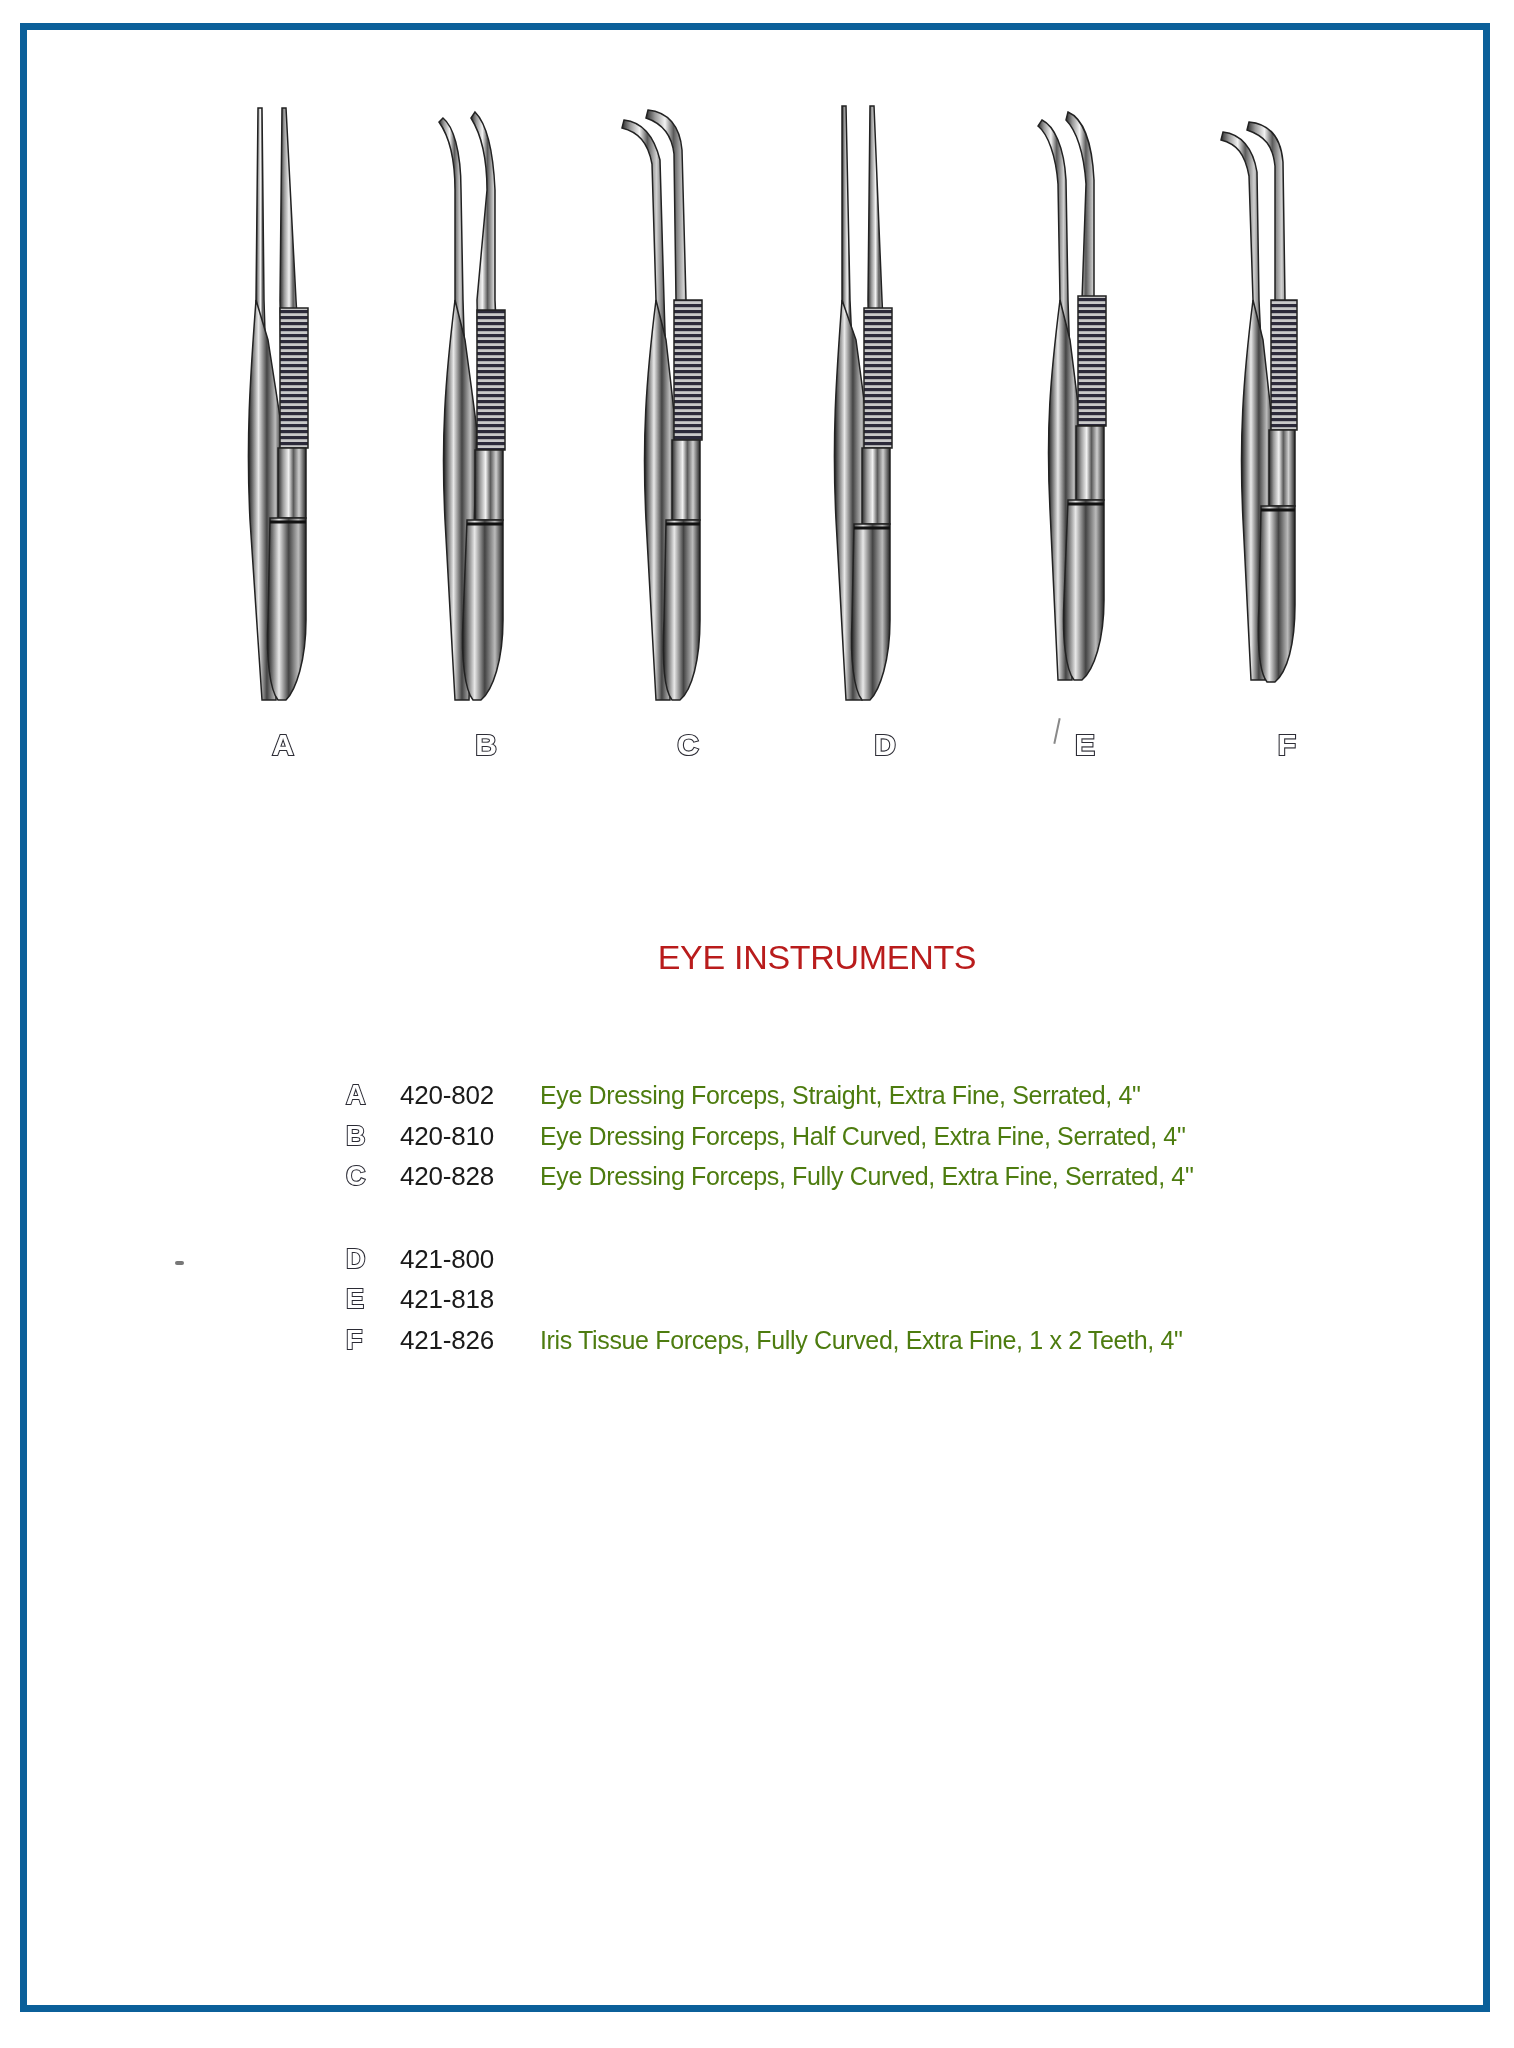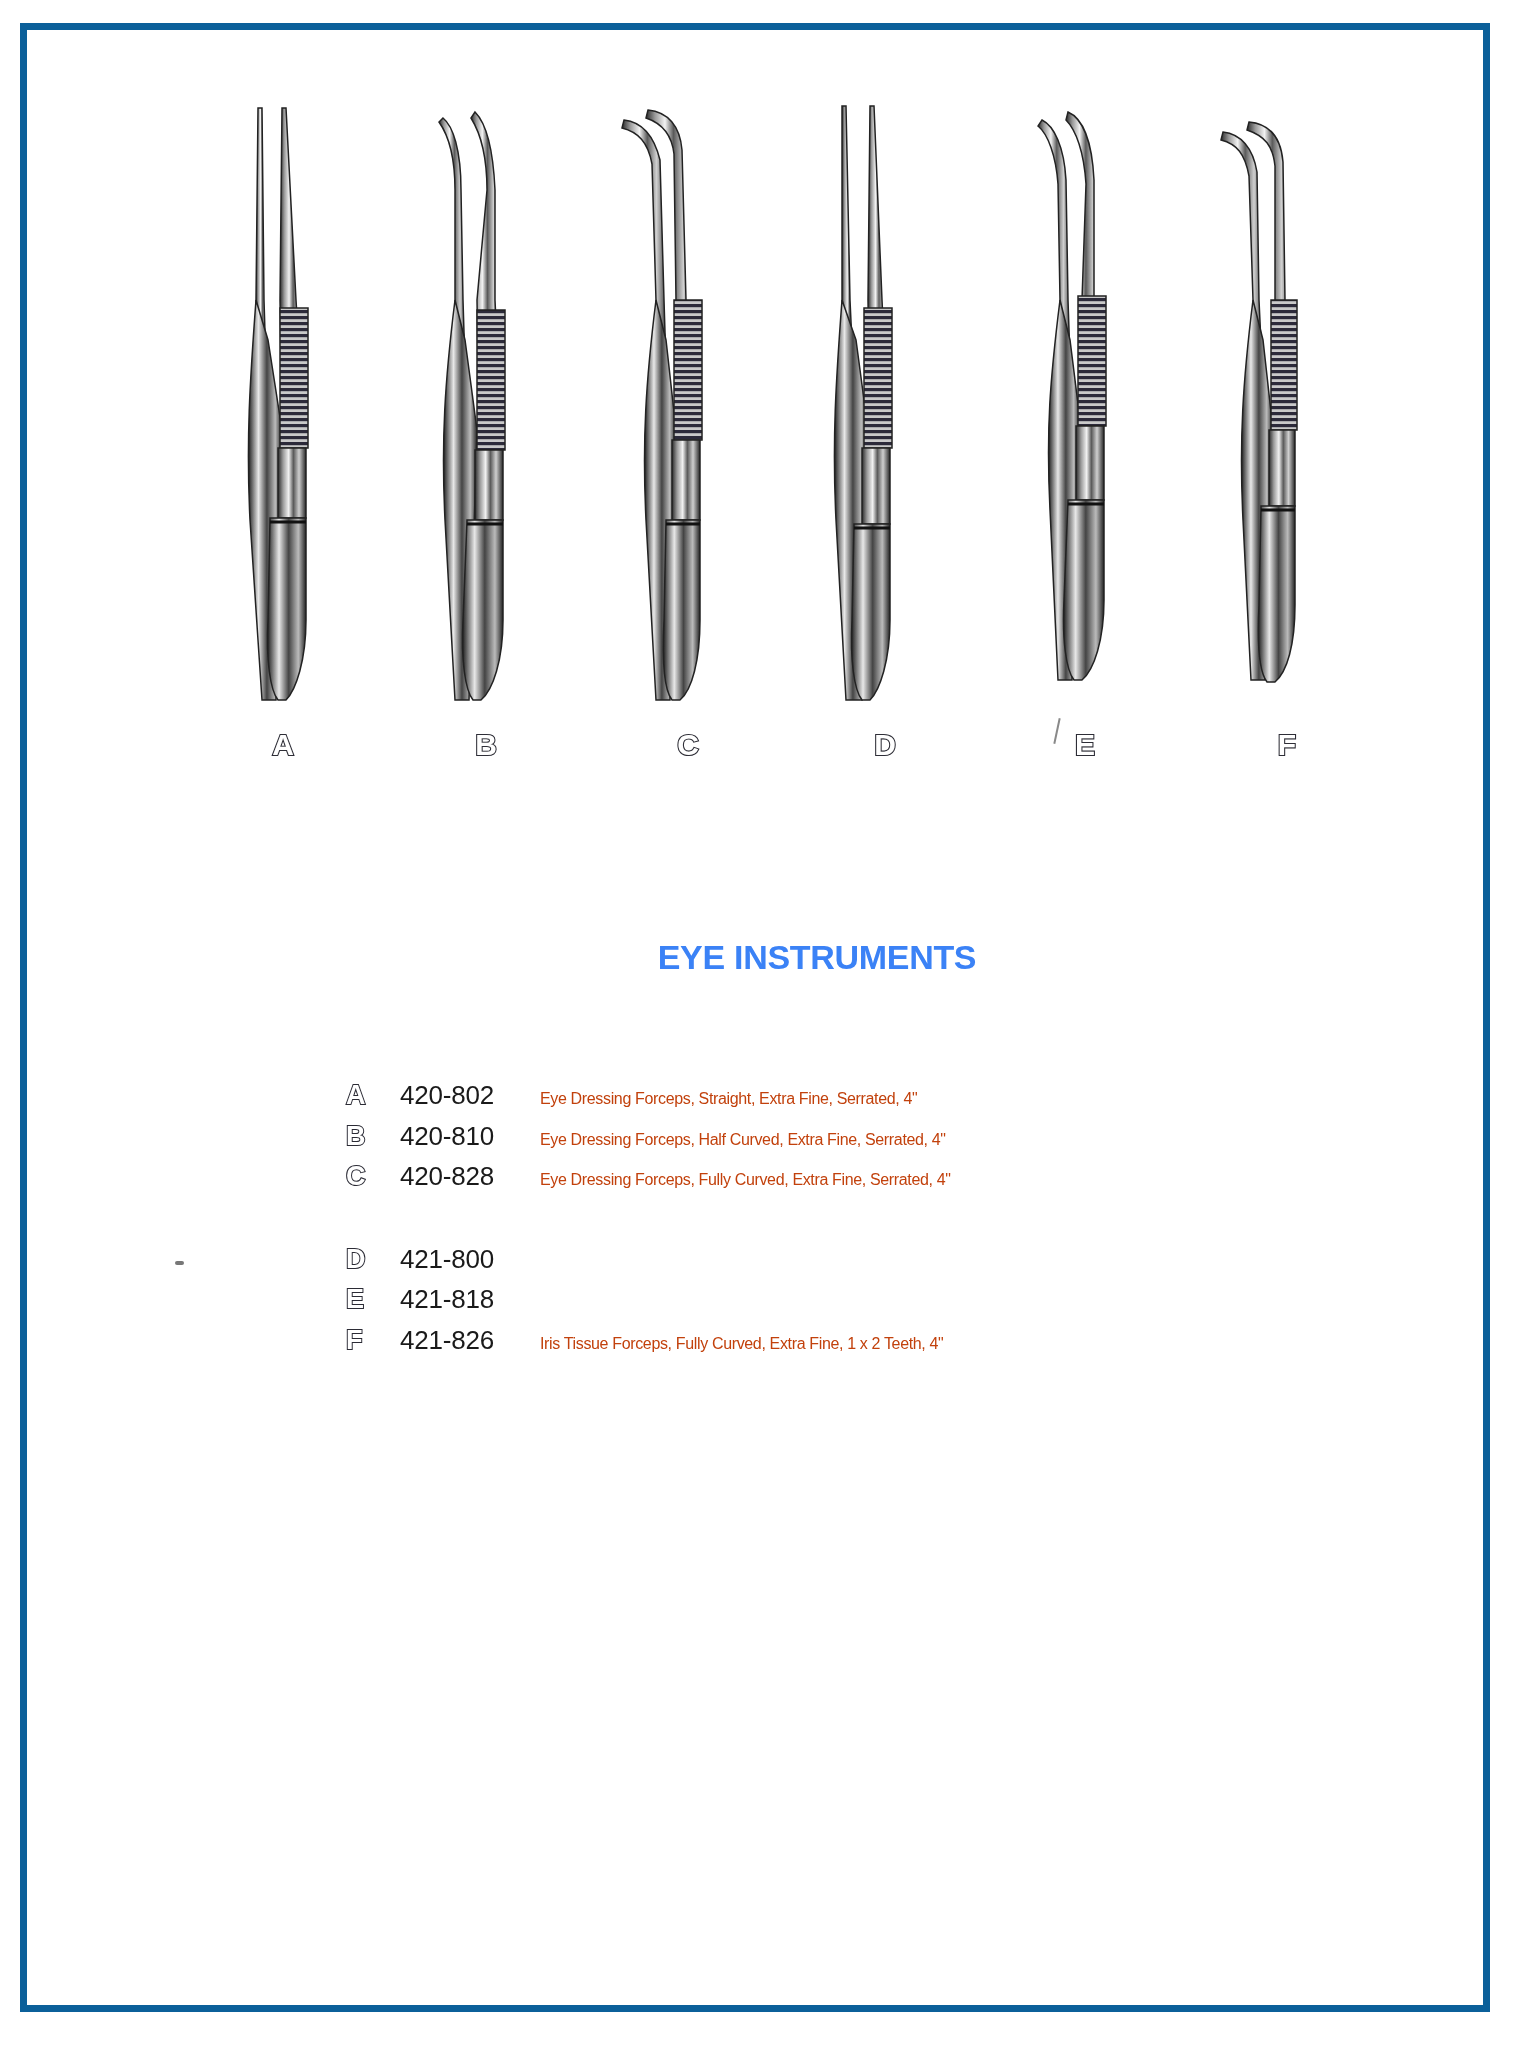--- a/index.html
+++ b/index.html
@@ -12,29 +12,29 @@
   .fig-letter { position: absolute; top: 728px; width: 60px; text-align: center;
                 font-family: "Liberation Sans", sans-serif; font-weight: bold; font-size: 30px;
                 color: #ffffff; -webkit-text-stroke: 2.2px #2b2b35; paint-order: stroke fill;
                 text-shadow: 0 0 1px #555; }
   .stray-mark { position: absolute; left: 1056px; top: 718px; width: 2px; height: 26px;
                 background: #6b6b6b; transform: rotate(12deg); opacity: .8; }
   .stray-dot { position: absolute; left: 175px; top: 1261px; width: 9px; height: 4px;
                background: #555; border-radius: 2px; opacity: .8; }
   .page-title { position: absolute; left: 0; width: 1514px; top: 938px; text-align: center;
                 padding-left: 120px; box-sizing: border-box;
-                font-weight: bold; font-size: 34px; letter-spacing: -0.3px; color: #3b82f6; }
+                font-weight: normal; font-size: 34px; letter-spacing: -0.3px; color: #b91c1c; }
   .catalog { position: absolute; left: 346px; top: 1080px; }
   .group { margin: 0; padding: 0; }
   .group + .group { margin-top: 42px; }
   .row { display: flex; align-items: baseline; height: 40.5px; white-space: nowrap; }
   .row .letter { width: 54px; font-weight: bold; font-size: 27px; color: #ffffff;
                  -webkit-text-stroke: 2px #2b2b35; paint-order: stroke fill; }
   .row .part { width: 140px; font-size: 26px; color: #1a1a1a; letter-spacing: -0.2px; }
-  .row .desc { font-size: 16px; color: #c2410c; letter-spacing: -0.35px; }
+  .row .desc { font-size: 25px; color: #4d7c0f; letter-spacing: -0.35px; }
 </style>
 </head>
 <body>
 
 <div class="frame"></div>
 
 <svg width="0" height="0" style="position:absolute">
   <defs>
     <linearGradient id="metal" x1="0" x2="1" y1="0" y2="0">
       <stop offset="0" stop-color="#2a2a2a"></stop>

